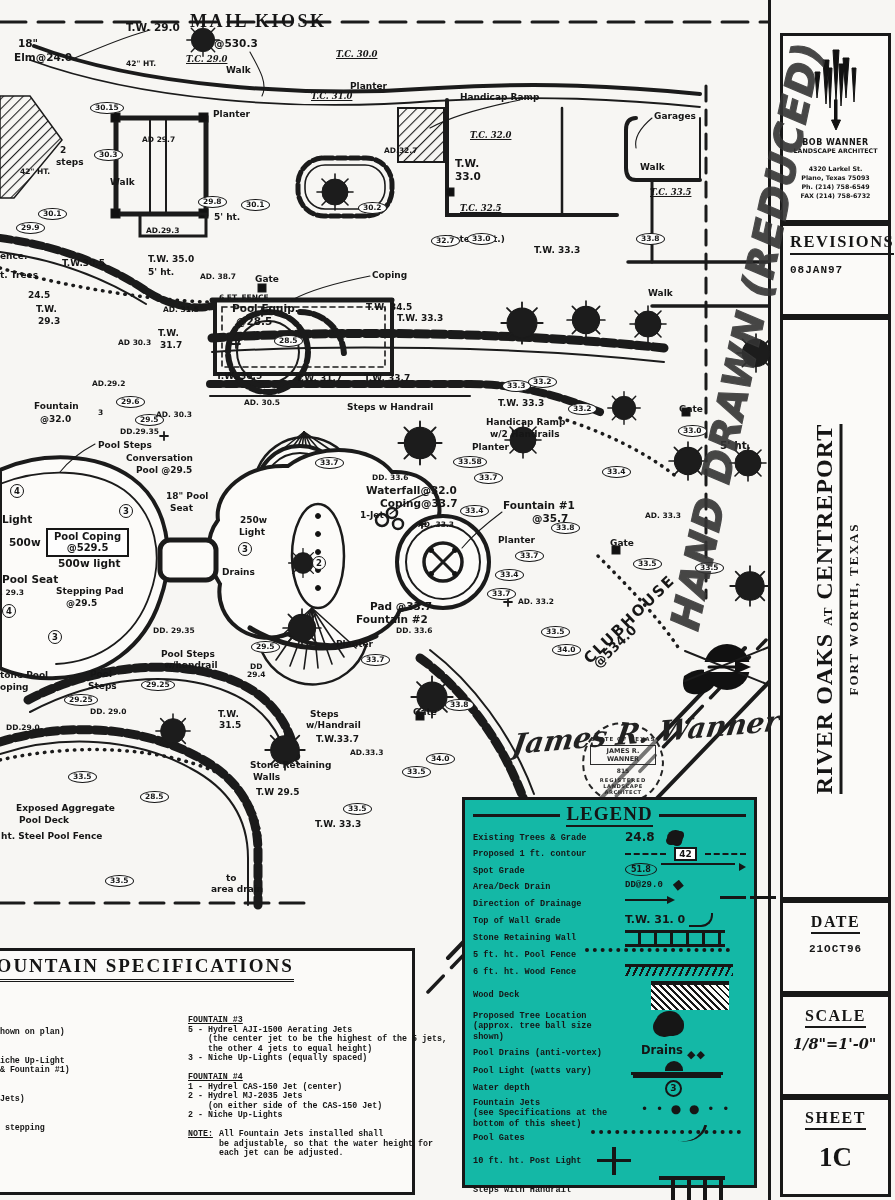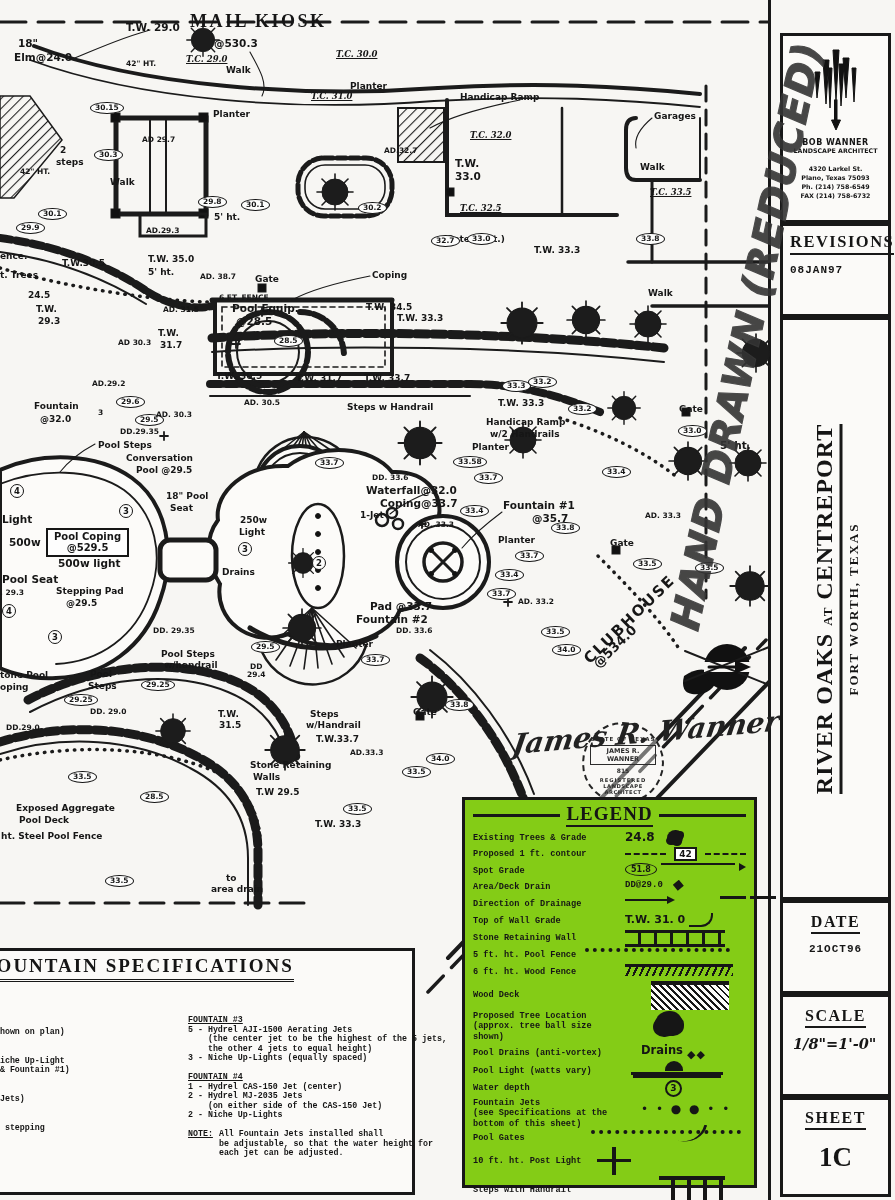--- a/index.html
+++ b/index.html
@@ -37,21 +37,21 @@
   .tb-rev .tb-head{font-size:16.5px;}
   .tb-val{font-family:"Liberation Mono",monospace;font-weight:bold;font-size:11px;margin-top:9px;letter-spacing:1px;}
   .tb-scale-val{font-family:"DejaVu Serif",serif;font-style:italic;font-weight:bold;font-size:14.5px;margin-top:7px;text-align:left;padding-left:10px;}
   .tb-sheet-val{font-family:"Liberation Serif",serif;font-weight:bold;font-size:27px;margin-top:12px;}
   .tb-proj{top:317px;height:583px;overflow:hidden;}
   .proj-rot{position:absolute;top:50%;left:50%;transform:translate(-50%,-50%) rotate(-90deg);width:560px;text-align:center;}
   .proj-line1{font-family:"Liberation Serif",serif;font-weight:bold;font-size:24px;letter-spacing:1px;border-bottom:3px solid #181818;display:inline-block;padding-bottom:2px;white-space:nowrap;}
   .proj-at{font-size:13px;}
   .proj-line2{font-family:"Liberation Serif",serif;font-weight:bold;font-size:13px;letter-spacing:2px;margin-top:3px;}
   
-  .legend{position:absolute;left:462px;top:797px;width:295px;height:391px;border:3px solid #181818;background:#84cc16;z-index:30;box-sizing:border-box;padding:3px 8px 8px 8px;}
+  .legend{position:absolute;left:462px;top:797px;width:295px;height:391px;border:3px solid #181818;background:#14b8a6;z-index:30;box-sizing:border-box;padding:3px 8px 8px 8px;}
   .lg-titlerow{display:flex;align-items:center;gap:6px;margin-bottom:3px;}
   .lg-titlerow::before,.lg-titlerow::after{content:"";flex:1;border-top:3.5px solid #181818;}
   .lg-title{font-family:"Liberation Serif",serif;font-weight:bold;font-size:19px;letter-spacing:1px;border-bottom:2.5px solid #181818;}
   .lg-row{display:grid;grid-template-columns:152px 1fr;align-items:center;min-height:15.6px;margin-bottom:1px;}
   .lg-label{font-family:"Liberation Mono",monospace;font-weight:bold;font-size:8.6px;line-height:10.5px;white-space:pre-line;}
   .lg-sym{display:flex;align-items:flex-start;gap:4px;position:relative;height:100%;min-height:13px;}
   .sym-text{font-weight:bold;}
   .sym-deco{display:inline-block;}
   .sym-tree .sym-text{font-size:12px;}
   .sym-tree .sym-deco{width:16px;height:15px;background:#161616;border-radius:54% 46% 50% 50%;box-shadow:4px -2px 0 -3px #161616,-4px 3px 0 -3px #161616,2px 4px 0 -3px #161616;margin-left:8px;}

